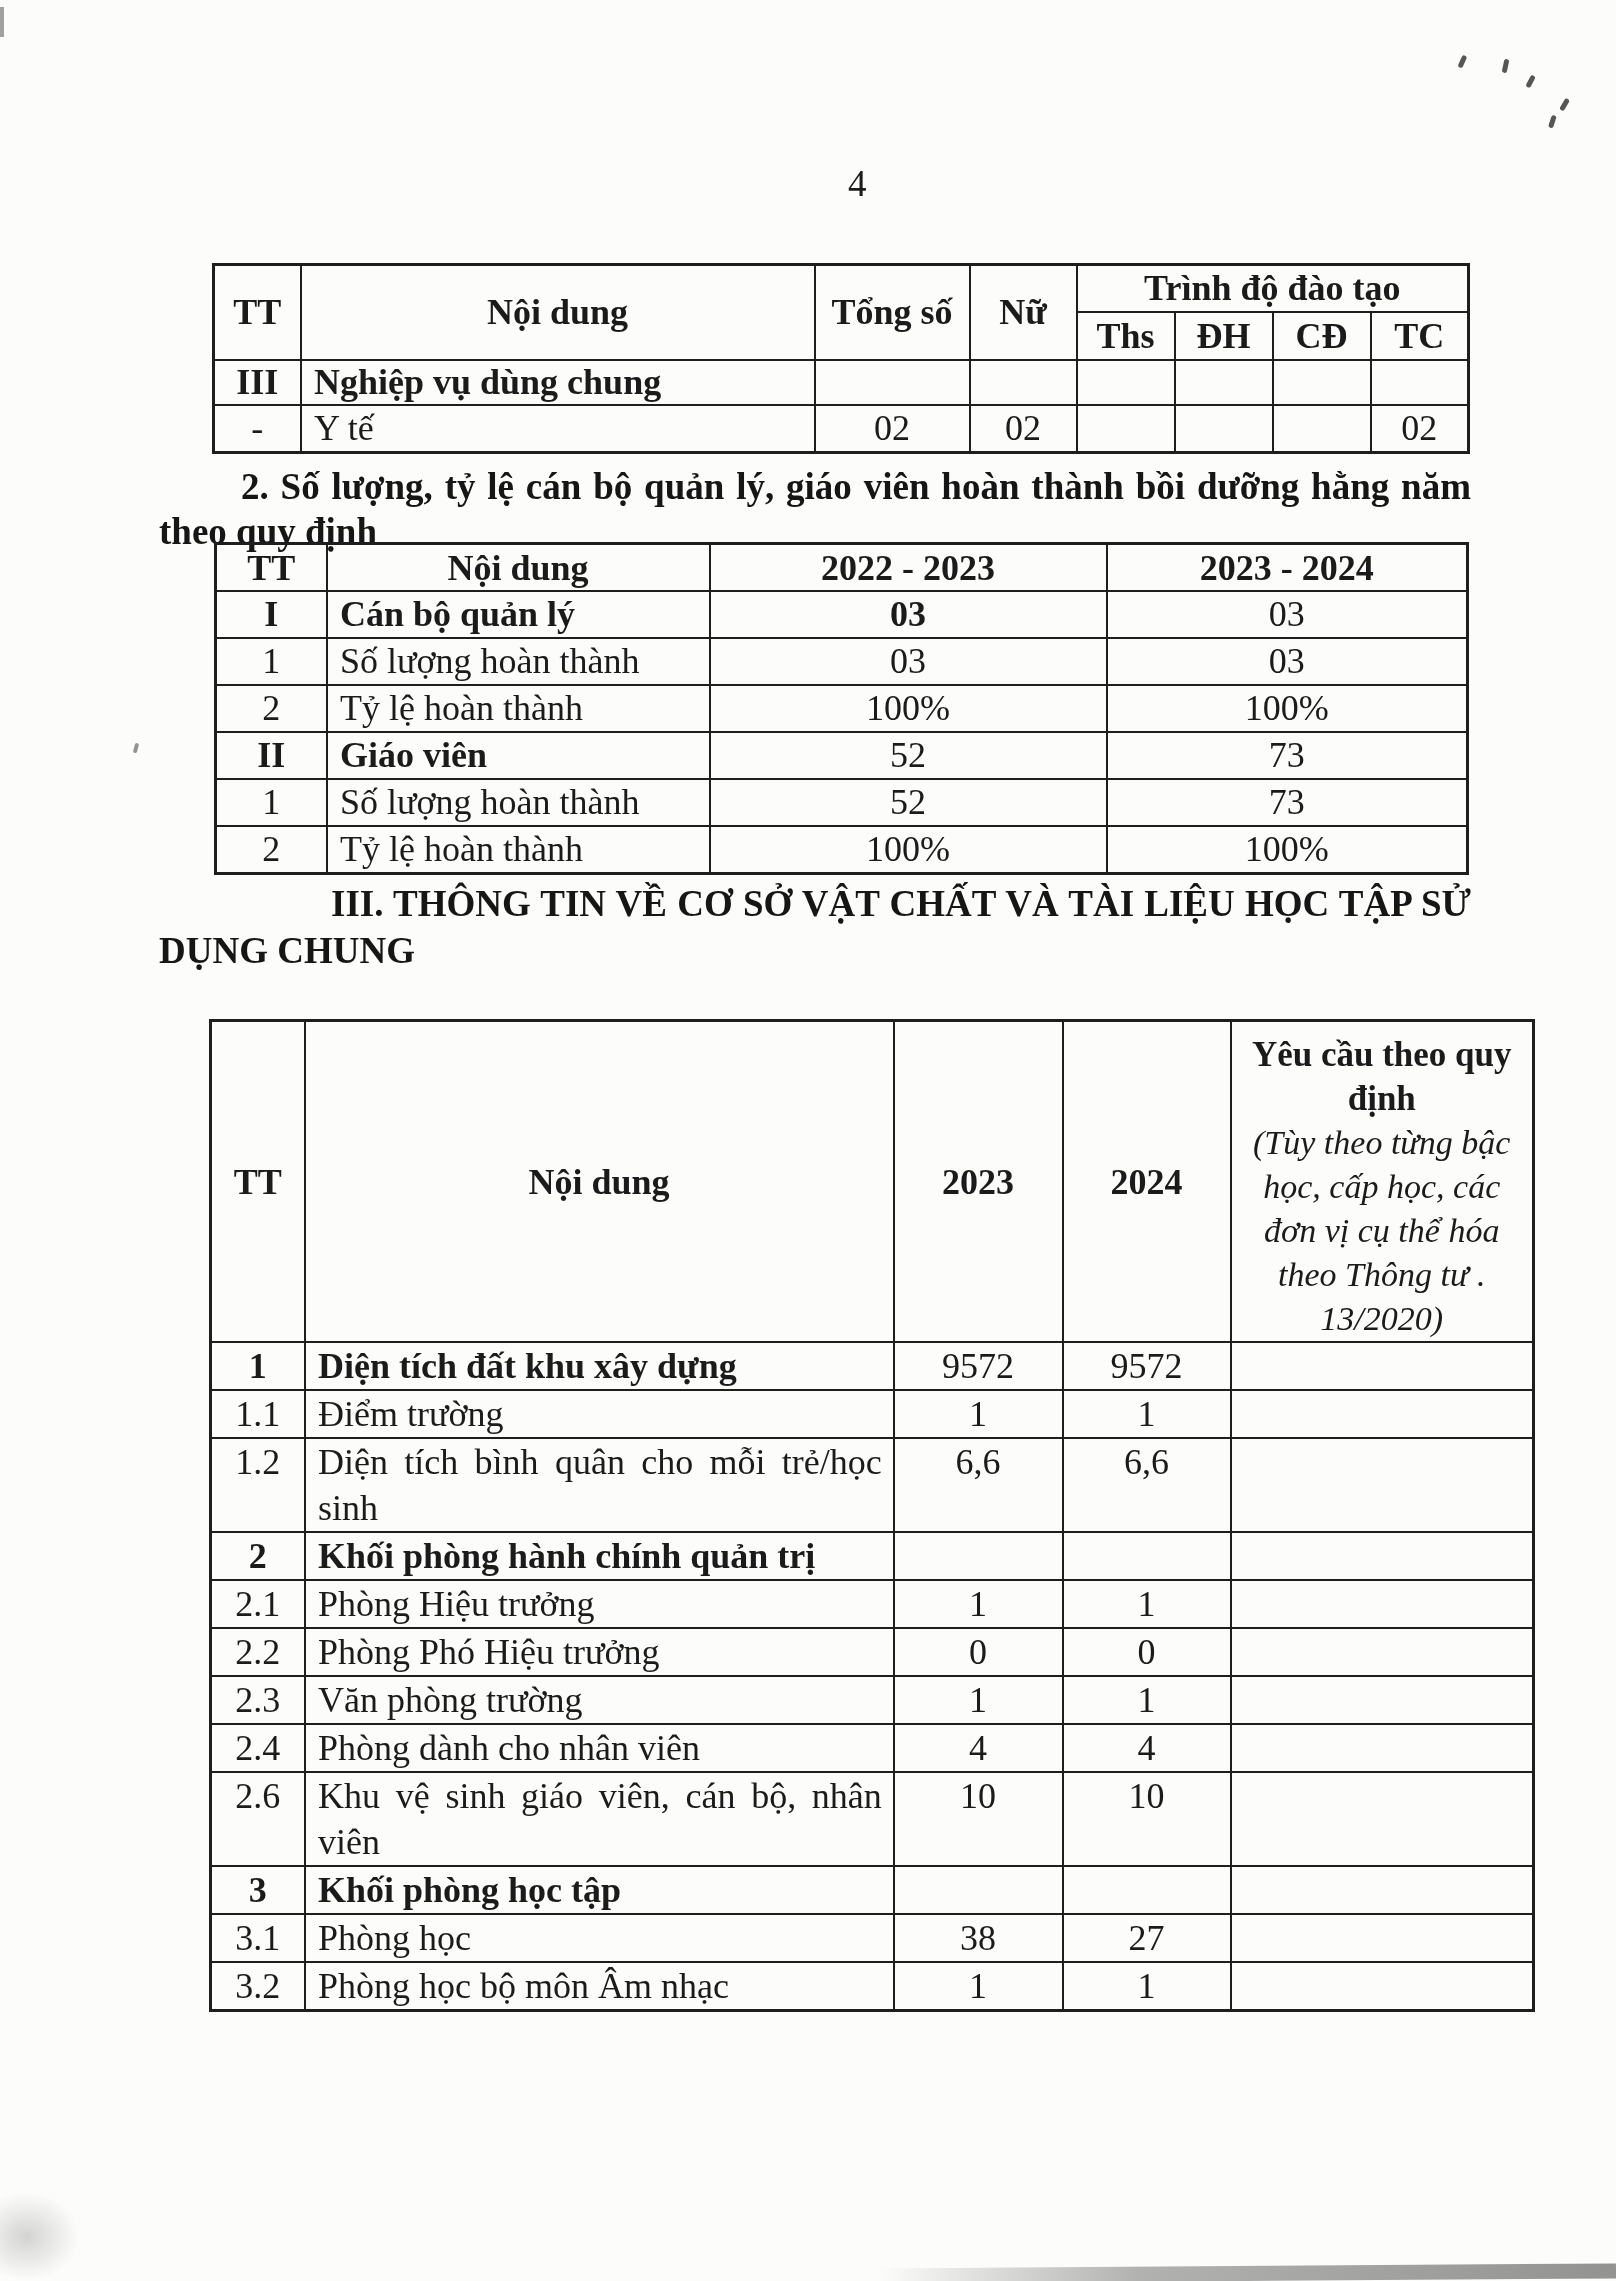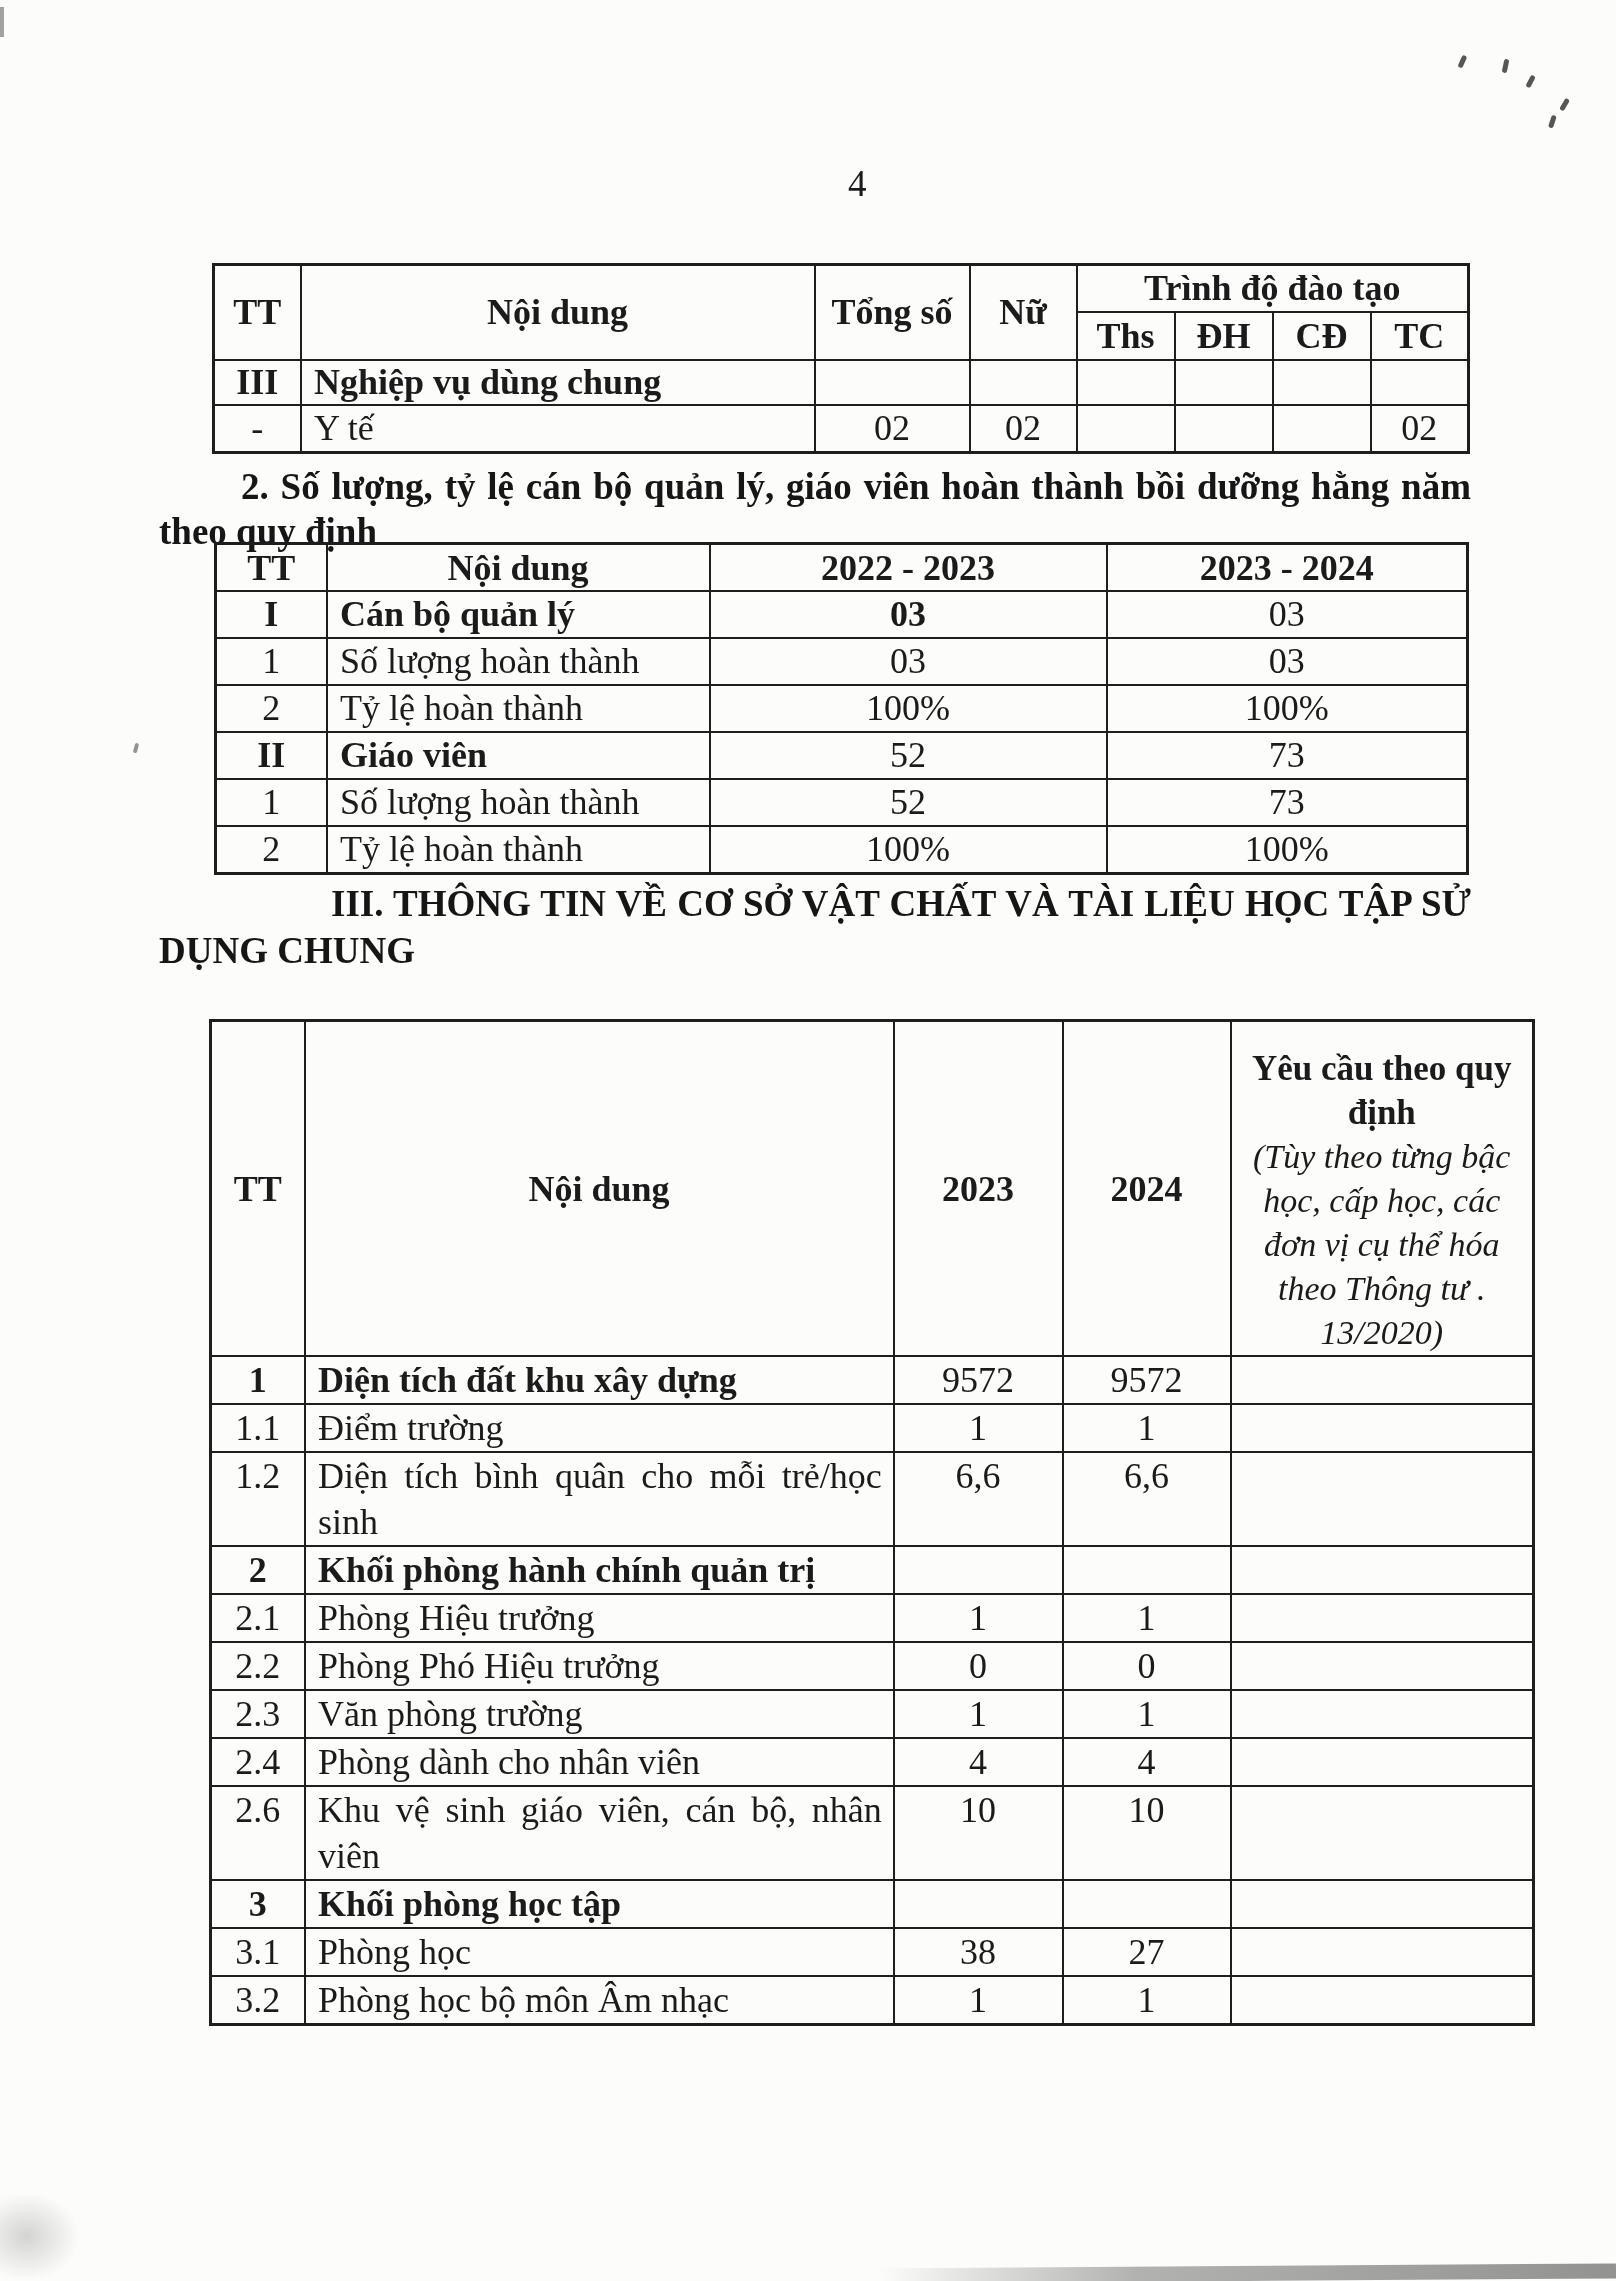--- a/index.html
+++ b/index.html
@@ -47,21 +47,21 @@
   
   #t2{left:214px;top:542px;width:1252px;}
   #t2 th{font-weight:bold;vertical-align:middle;height:45px;}
   #t2 td{vertical-align:middle;height:45px;line-height:43px;}
   
   #t3{left:209px;top:1019px;width:1323px;}
   #t3 th{font-weight:bold;vertical-align:middle;}
   #t3 td{vertical-align:top;line-height:46px;}
   #t3 .tall td{height:90px;}
   #t3 .std td{height:44px;}
-  .req-cell{vertical-align:top !important;padding-top:25px;}
+  .req-cell{vertical-align:top !important;padding-top:11px;}
   .req-line-b{font-weight:bold;font-size:35px;line-height:44px;text-align:center;}
   .req-line-i{font-weight:normal;font-style:italic;font-size:34px;line-height:44px;text-align:center;}
   
   .speck{position:absolute;background:#2c2c2c;border-radius:2.7px;opacity:.8;}
   .smudge-br{
     position:absolute;left:880px;top:2266px;width:736px;height:15px;
     background:linear-gradient(to right,rgba(120,120,120,0),rgba(75,75,75,.42) 35%,rgba(60,60,60,.55));
     transform:rotate(-.4deg);
   }
   .smudge-bl{

